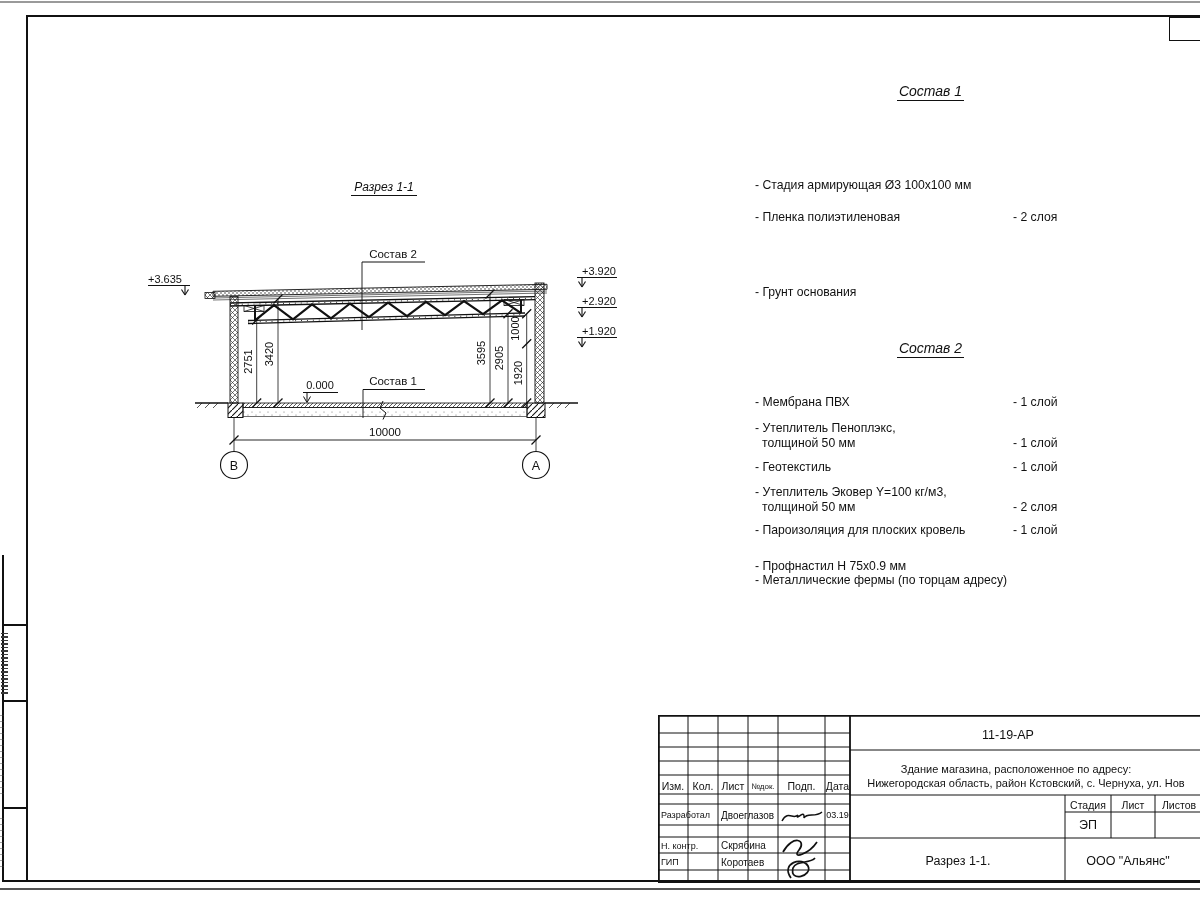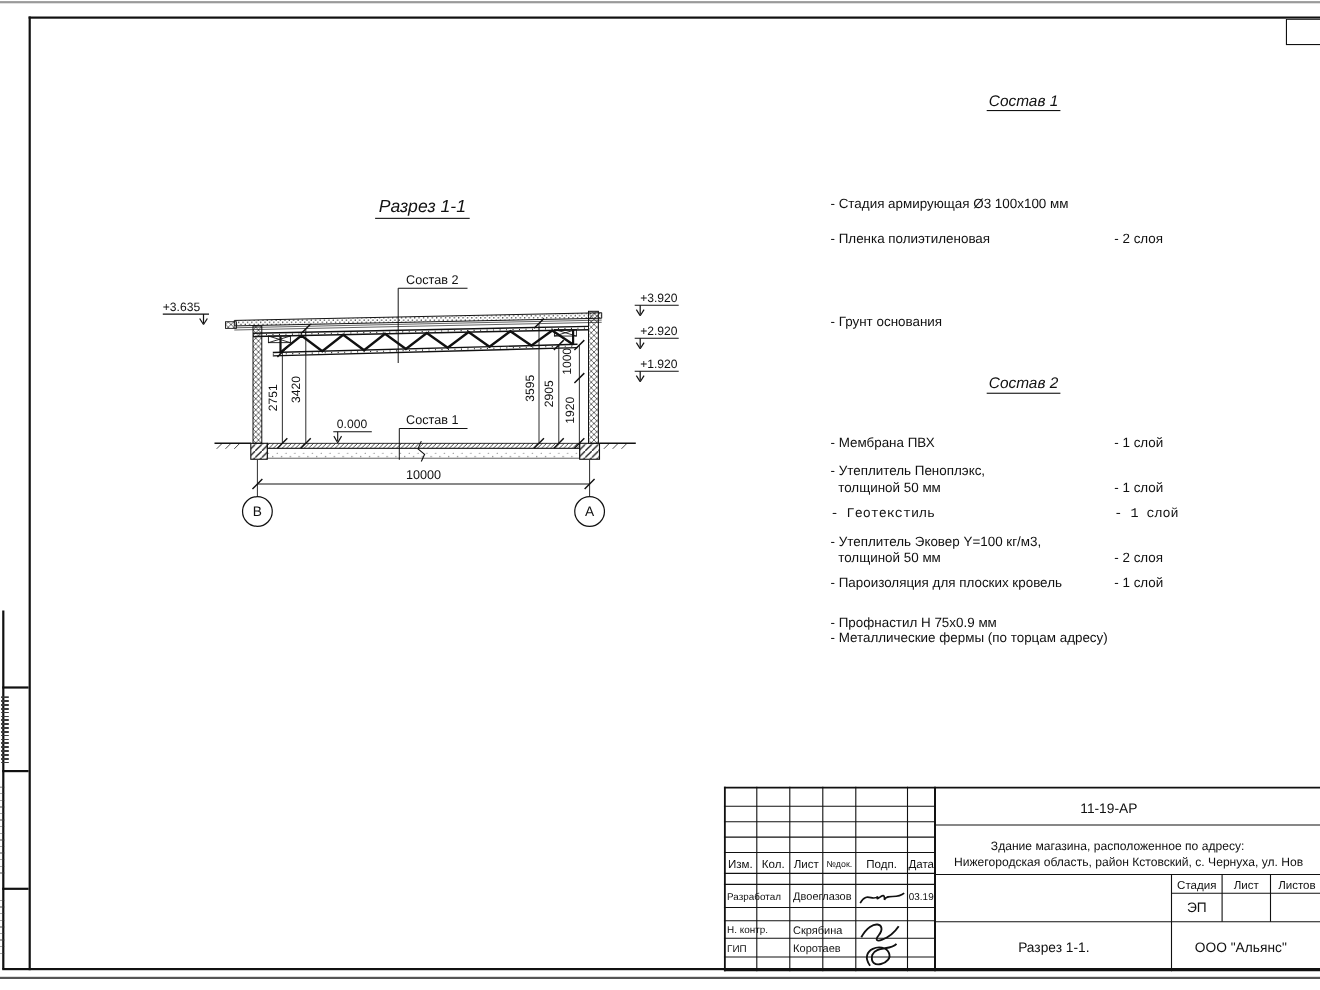--- a/index.html
+++ b/index.html
@@ -5,21 +5,21 @@
   html,body{margin:0;padding:0;background:#fff;}
   .page{position:relative;width:1200px;height:900px;background:#fff;overflow:hidden;
         font-family:"Liberation Sans",sans-serif;color:#111;}
   .abs{position:absolute;}
   .hline,.vline{position:absolute;background:#111;}
   .gray{background:#9a9a9a;}
   .darkgray{background:#555;}
 
   
   .sec-title{position:absolute;left:340px;top:180px;width:88px;text-align:center;
-             font-style:italic;font-size:16px;}
+             font-style:italic;font-size:12px;}
   .sec-title span{border-bottom:1.4px solid #111;padding:0 3px 1px;}
 
   
   .comp-list{position:absolute;left:755px;width:335px;font-size:12.2px;line-height:14.6px;}
   .comp-header{text-align:center;font-style:italic;font-size:14px;transform:translateX(8px);}
   .comp-header span{border-bottom:1.2px solid #111;padding:0 2px 1px;}
   .comp-item{position:absolute;left:0;white-space:nowrap;}
   .comp-item .l2{display:block;margin-left:7px;}
   .comp-item .l2:empty{display:none;}
   .comp-item .val{position:absolute;left:258px;bottom:0;white-space:nowrap;}
@@ -243,21 +243,21 @@
     <div class="comp-item" style="top:54px;">
       <span>- Мембрана ПВХ</span>
       
       <span class="val">- 1 слой</span>
     </div>
     <div class="comp-item" style="top:80px;">
       <span>- Утеплитель Пеноплэкс,</span>
       <span class="l2">толщиной 50 мм</span>
       <span class="val">- 1 слой</span>
     </div>
-    <div class="comp-item" style="top:119px;font-family:Liberation Mono, monospace;">
+    <div class="comp-item" style="top:119px;">
       <span>- Геотекстиль</span>
       
       <span class="val">- 1 слой</span>
     </div>
     <div class="comp-item" style="top:144px;">
       <span>- Утеплитель Эковер Y=100 кг/м3,</span>
       <span class="l2">толщиной 50 мм</span>
       <span class="val">- 2 слоя</span>
     </div>
     <div class="comp-item" style="top:182px;">

